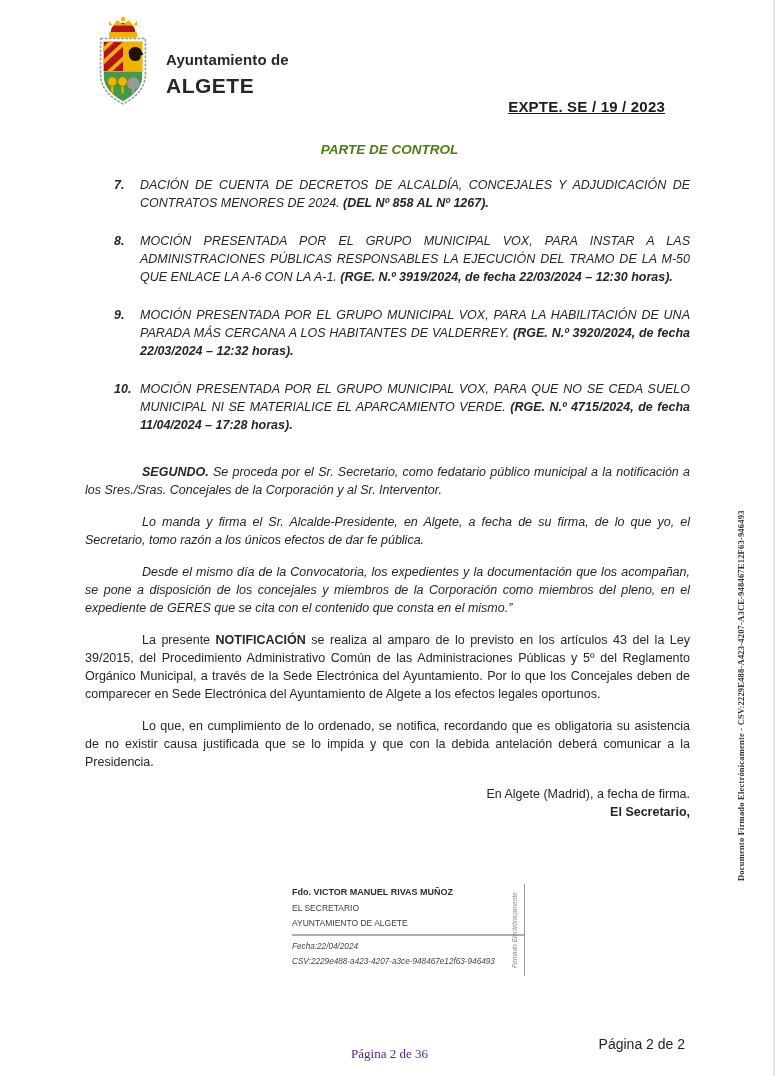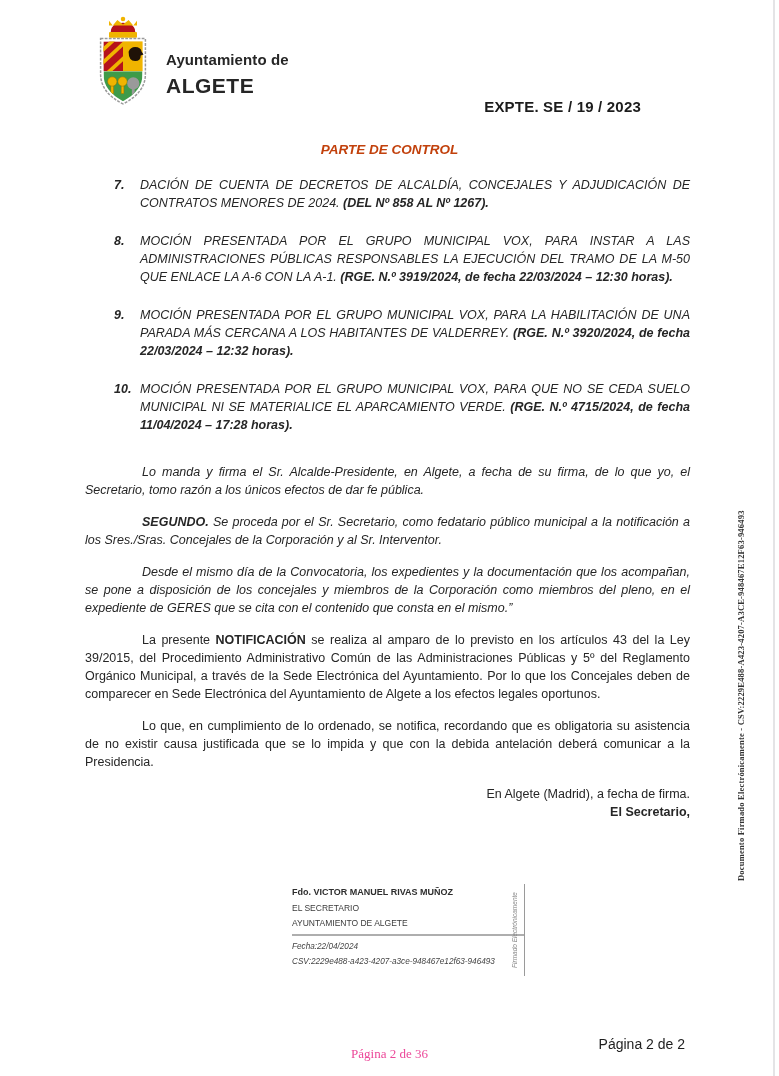--- a/index.html
+++ b/index.html
@@ -16,30 +16,31 @@
     position: absolute; top: 0; left: 773px; width: 2px; height: 1076px;
     background: #e4e4e6;
   }
 
   
   .crest { position: absolute; left: 95px; top: 13px; }
   .brand { position: absolute; left: 166px; top: 52px; line-height: 1; }
   .brand .small { font-size: 15px; font-weight: bold; letter-spacing: .1px; }
   .brand .large { font-size: 21px; font-weight: bold; letter-spacing: .5px; margin-top: 8px; }
   .expte {
-    position: absolute; top: 98px; right: 138px;
+    position: absolute; top: 98px; right: 114px;
     font-size: 15px; font-weight: bold;
+    text-decoration: underline;
     letter-spacing: .2px;
     color: #1c1c1c;
   }
   .doc-title {
     position: absolute; top: 142px; left: 0; width: 779px;
     text-align: center;
     font-size: 13.5px; font-weight: bold; font-style: italic;
-    color: #c2410c;
+    color: #4d7c0f;
   }
 
   
   .content {
     position: absolute; top: 176px; left: 85px; width: 605px;
     font-size: 12.5px; line-height: 18px;
     text-align: justify;
   }
   .agenda { font-style: italic; }
   .agenda-item { display: flex; margin-bottom: 20px; }
@@ -85,21 +86,21 @@
     font-family: "Liberation Serif", serif;
     font-weight: bold; font-size: 8.5px; color: #333;
     letter-spacing: .2px; white-space: nowrap;
   }
 
   
   .footer-center {
     position: absolute; top: 1046px; left: 0; width: 779px;
     text-align: center;
     font-family: "Liberation Serif", serif;
-    font-size: 13px; color: #ec4899;
+    font-size: 13px; color: #4c1d95;
   }
   .footer-right {
     position: absolute; top: 1036px; right: 94px;
     font-size: 14px; color: #1e1e1e; padding-left: 39px;
   }
 </style>
 <style>
   .c-red{fill:var(--crest_red)} .c-gold{fill:var(--crest_gold)} .c-goldd{fill:var(--crest_gold);stroke:#8a6a00;stroke-width:.5}
   .c-green{fill:var(--crest_green)} .c-gray{fill:var(--crest_gray)} .c-black{fill:var(--crest_black)}
   .s-gold{stroke:var(--crest_gold);stroke-width:4}</style></head>
@@ -173,22 +174,22 @@
         <div class="agenda-item">
           <span class="num">9.</span>
           <span class="itxt"><span>MOCIÓN PRESENTADA POR EL GRUPO MUNICIPAL VOX, PARA LA HABILITACIÓN DE UNA PARADA MÁS CERCANA A LOS HABITANTES DE VALDERREY. </span><span class="b">(RGE. N.º 3920/2024, de fecha 22/03/2024 – 12:32 horas).</span></span>
         </div>
         <div class="agenda-item">
           <span class="num">10.</span>
           <span class="itxt"><span>MOCIÓN PRESENTADA POR EL GRUPO MUNICIPAL VOX, PARA QUE NO SE CEDA SUELO MUNICIPAL NI SE MATERIALICE EL APARCAMIENTO VERDE. </span><span class="b">(RGE. N.º 4715/2024, de fecha 11/04/2024 – 17:28 horas).</span></span>
         </div>
       </div>
     <div class="paras">
+        <p class="it"><span class="b">SEGUNDO.</span><span> Se proceda por el Sr. Secretario, como fedatario público municipal a la notificación a los Sres./Sras. Concejales de la Corporación y al Sr. Interventor.</span></p>
         <p class="it"><span>Lo manda y firma el Sr. Alcalde-Presidente, en Algete, a fecha de su firma, de lo que yo, el Secretario, tomo razón a los únicos efectos de dar fe pública.</span></p>
-        <p class="it"><span class="b">SEGUNDO.</span><span> Se proceda por el Sr. Secretario, como fedatario público municipal a la notificación a los Sres./Sras. Concejales de la Corporación y al Sr. Interventor.</span></p>
         <p class="it"><span>Desde el mismo día de la Convocatoria, los expedientes y la documentación que los acompañan, se pone a disposición de los concejales y miembros de la Corporación como miembros del pleno, en el expediente de GERES que se cita con el contenido que consta en el mismo.”</span></p>
         <p><span>La presente </span><span class="b">NOTIFICACIÓN</span><span> se realiza al amparo de lo previsto en los artículos 43 del la Ley 39/2015, del Procedimiento Administrativo Común de las Administraciones Públicas y 5º del Reglamento Orgánico Municipal, a través de la Sede Electrónica del Ayuntamiento. Por lo que los Concejales deben de comparecer en Sede Electrónica del Ayuntamiento de Algete a los efectos legales oportunos.</span></p>
         <p><span>Lo que, en cumplimiento de lo ordenado, se notifica, recordando que es obligatoria su asistencia de no existir causa justificada que se lo impida y que con la debida antelación deberá comunicar a la Presidencia.</span></p>
       </div>
     <div class="closing">
       <div class="line1">En Algete (Madrid), a fecha de firma.</div>
       <div class="line2">El Secretario,</div>
     </div>
   </div>
 

